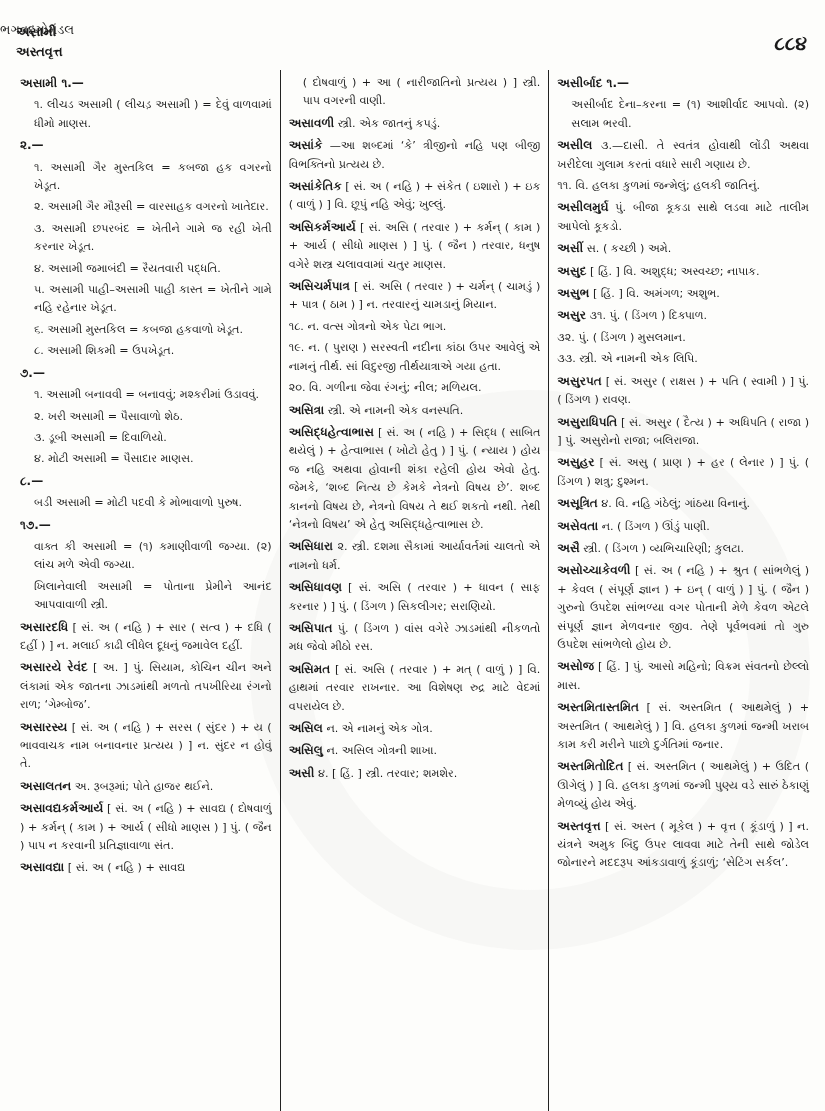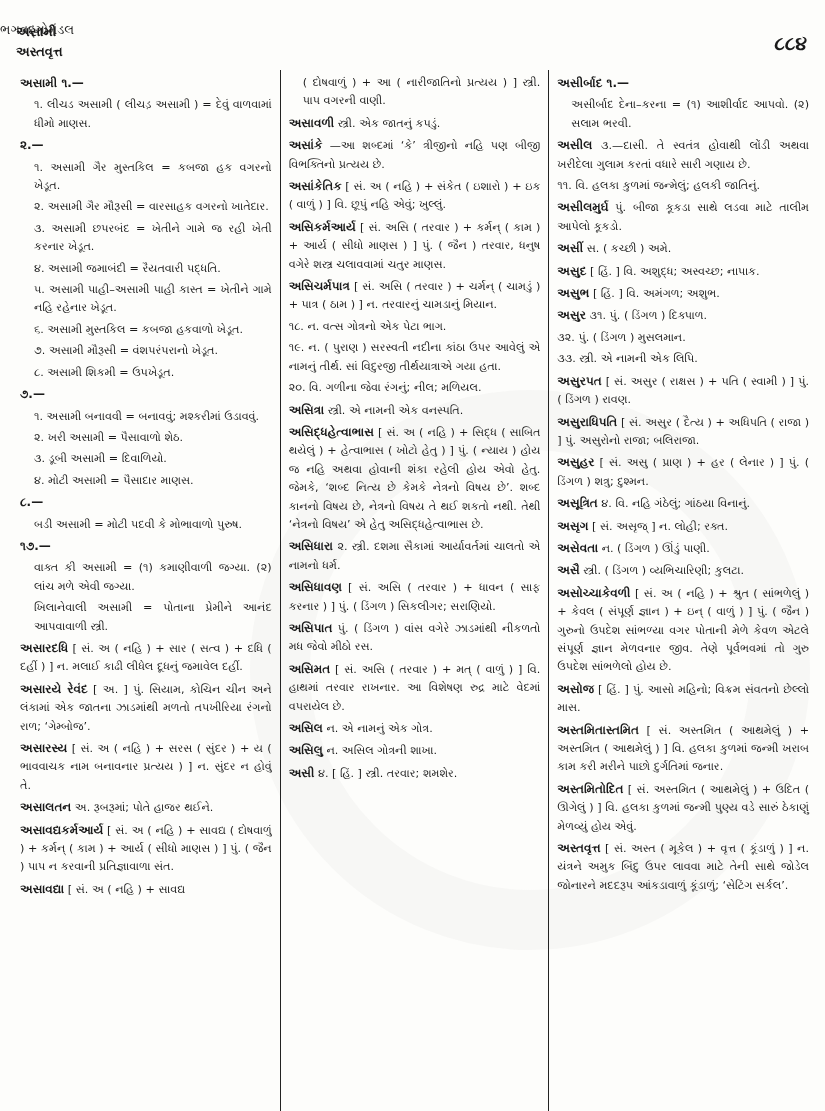--- a/index.html
+++ b/index.html
@@ -54,21 +54,20 @@
     <div class="col">
         <div class="entry"><span class="hw">અસામી ૧.—</span></div>
         <div class="entry sub"><span class="body-text">૧. લીચડ અસામી ( લીચડ઼ અસામી ) = દેવું વાળવામાં ધીમો માણસ.</span></div>
         <div class="entry"><span class="hw">૨.—</span></div>
         <div class="entry sub"><span class="body-text">૧. અસામી ગૈર મુસ્તકિલ = કબજા હક વગરનો ખેડૂત.</span></div>
         <div class="entry sub"><span class="body-text">૨. અસામી ગૈર મૌરૂસી = વારસાહક વગરનો ખાતેદાર.</span></div>
         <div class="entry sub"><span class="body-text">૩. અસામી છપરબંદ = ખેતીને ગામે જ રહી ખેતી કરનાર ખેડૂત.</span></div>
         <div class="entry sub"><span class="body-text">૪. અસામી જમાબંદી = રૈયતવારી પદ્ધતિ.</span></div>
         <div class="entry sub"><span class="body-text">૫. અસામી પાહી–અસામી પાહી કાસ્ત = ખેતીને ગામે નહિ રહેનાર ખેડૂત.</span></div>
         <div class="entry sub"><span class="body-text">૬. અસામી મુસ્તકિલ = કબજા હકવાળો ખેડૂત.</span></div>
-        <div class="entry sub"><span class="body-text">૭. અસામી મૌરૂસી = વંશપરંપરાનો ખેડૂત.</span></div>
         <div class="entry sub"><span class="body-text">૮. અસામી શિકમી = ઉપખેડૂત.</span></div>
         <div class="entry"><span class="hw">૭.—</span></div>
         <div class="entry sub"><span class="body-text">૧. અસામી બનાવવી = બનાવવું; મશ્કરીમાં ઉડાવવું.</span></div>
         <div class="entry sub"><span class="body-text">૨. ખરી અસામી = પૈસાવાળો શેઠ.</span></div>
         <div class="entry sub"><span class="body-text">૩. ડૂબી અસામી = દિવાળિયો.</span></div>
         <div class="entry sub"><span class="body-text">૪. મોટી અસામી = પૈસાદાર માણસ.</span></div>
         <div class="entry"><span class="hw">૮.—</span></div>
         <div class="entry sub"><span class="body-text">બડી અસામી = મોટી પદવી કે મોભાવાળો પુરુષ.</span></div>
         <div class="entry"><span class="hw">૧૭.—</span></div>
         <div class="entry sub"><span class="body-text">વાક્ત કી અસામી = (૧) કમાણીવાળી જગ્યા. (૨) લાંચ મળે એવી જગ્યા.</span></div>
@@ -109,21 +108,20 @@
         <div class="entry"><span class="hw">અસીં</span><span class="body-text"> સ. ( કચ્છી ) અમે.</span></div>
         <div class="entry"><span class="hw">અસુદ</span><span class="body-text"> [ હિં. ] વિ. અશુદ્ધ; અસ્વચ્છ; નાપાક.</span></div>
         <div class="entry"><span class="hw">અસુભ</span><span class="body-text"> [ હિં. ] વિ. અમંગળ; અશુભ.</span></div>
         <div class="entry"><span class="hw">અસુર</span><span class="body-text"> ૩૧. પું. ( ડિંગળ ) દિક્પાળ.</span></div>
         <div class="entry"><span class="body-text">૩૨. પું. ( ડિંગળ ) મુસલમાન.</span></div>
         <div class="entry"><span class="body-text">૩૩. સ્ત્રી. એ નામની એક લિપિ.</span></div>
         <div class="entry"><span class="hw">અસુરપત</span><span class="body-text"> [ સં. અસુર ( રાક્ષસ ) + પતિ ( સ્વામી ) ] પું. ( ડિંગળ ) રાવણ.</span></div>
         <div class="entry"><span class="hw">અસુરાધિપતિ</span><span class="body-text"> [ સં. અસુર ( દૈત્ય ) + અધિપતિ ( રાજા ) ] પું. અસુરોનો રાજા; બલિરાજા.</span></div>
         <div class="entry"><span class="hw">અસુહર</span><span class="body-text"> [ સં. અસુ ( પ્રાણ ) + હર ( લેનાર ) ] પું. ( ડિંગળ ) શત્રુ; દુશ્મન.</span></div>
         <div class="entry"><span class="hw">અસૂત્રિત</span><span class="body-text"> ૪. વિ. નહિ ગંઠેલું; ગાંઠયા વિનાનું.</span></div>
-        <div class="entry"><span class="hw">અસૃગ</span><span class="body-text"> [ સં. અસૃજ્ ] ન. લોહી; રક્ત.</span></div>
         <div class="entry"><span class="hw">અસેવતા</span><span class="body-text"> ન. ( ડિંગળ ) ઊંડું પાણી.</span></div>
         <div class="entry"><span class="hw">અસૈ</span><span class="body-text"> સ્ત્રી. ( ડિંગળ ) વ્યભિચારિણી; કુલટા.</span></div>
         <div class="entry"><span class="hw">અસોચ્ચાકેવળી</span><span class="body-text"> [ સં. અ ( નહિ ) + શ્રુત ( સાંભળેલું ) + કેવલ ( સંપૂર્ણ જ્ઞાન ) + ઇન્ ( વાળું ) ] પું. ( જૈન ) ગુરુનો ઉપદેશ સાંભળ્યા વગર પોતાની મેળે કેવળ એટલે સંપૂર્ણ જ્ઞાન મેળવનાર જીવ. તેણે પૂર્વભવમાં તો ગુરુ ઉપદેશ સાંભળેલો હોય છે.</span></div>
         <div class="entry"><span class="hw">અસોજ</span><span class="body-text"> [ હિં. ] પું. આસો મહિનો; વિક્રમ સંવતનો છેલ્લો માસ.</span></div>
         <div class="entry"><span class="hw">અસ્તમિતાસ્તમિત</span><span class="body-text"> [ સં. અસ્તમિત ( આથમેલું ) + અસ્તમિત ( આથમેલું ) ] વિ. હલકા કુળમાં જન્મી ખરાબ કામ કરી મરીને પાછો દુર્ગતિમાં જનાર.</span></div>
         <div class="entry"><span class="hw">અસ્તમિતોદિત</span><span class="body-text"> [ સં. અસ્તમિત ( આથમેલું ) + ઉદિત ( ઊગેલું ) ] વિ. હલકા કુળમાં જન્મી પુણ્ય વડે સારું ઠેકાણું મેળવ્યું હોય એવું.</span></div>
         <div class="entry"><span class="hw">અસ્તવૃત્ત</span><span class="body-text"> [ સં. અસ્ત ( મૂકેલ ) + વૃત્ત ( કૂંડાળું ) ] ન. યંત્રને અમુક બિંદુ ઉપર લાવવા માટે તેની સાથે જોડેલ જોનારને મદદરૂપ આંકડાવાળું કૂંડાળું; ‘સેટિંગ સર્કલ’.</span></div>
       </div>
   </div>
 </div>

